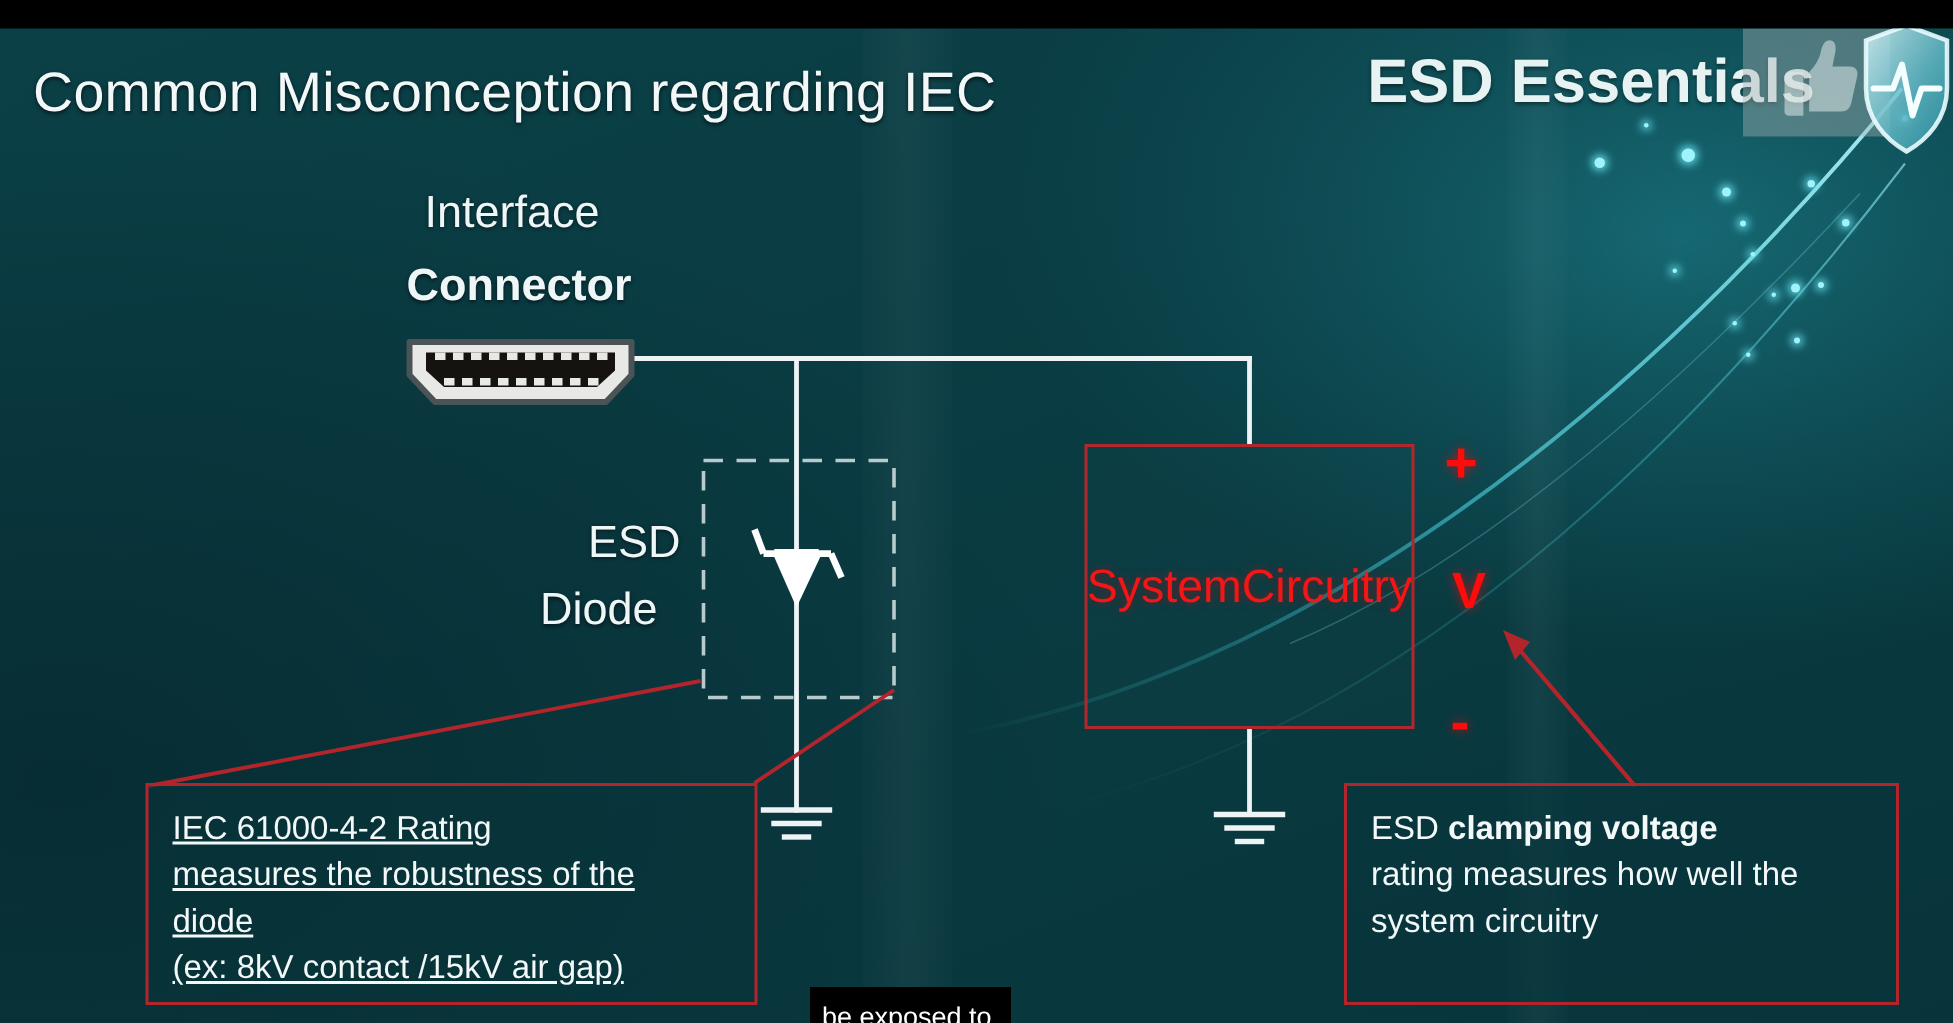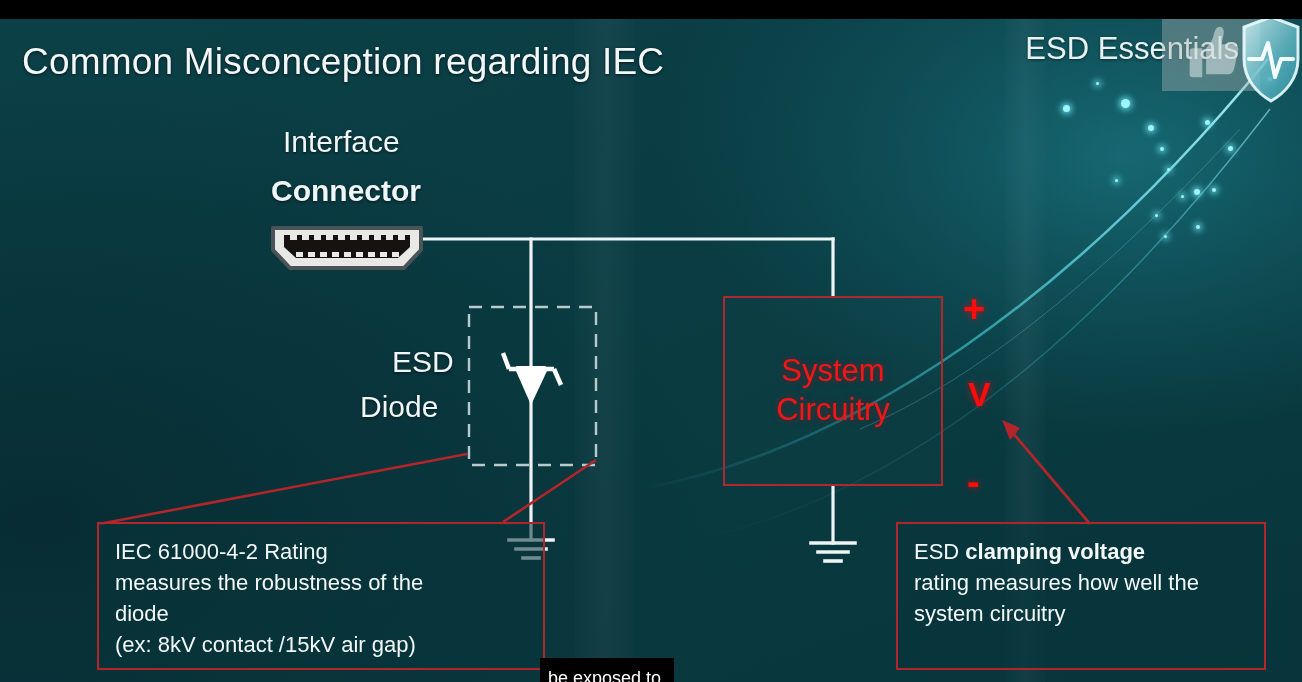--- a/index.html
+++ b/index.html
@@ -31,22 +31,22 @@
 
   
   .slide-title{
     position:absolute; left:22px; top:22px;
     font-size:37px; font-weight:400; color:#f2f7f8;
     letter-spacing:.2px;
     text-shadow:0 1px 3px rgba(0,0,0,.65);
     white-space:nowrap;
   }
   .brand{
-    position:absolute; right:63px; top:12px;
-    font-size:31px; color:#e7f2f3; font-weight:400;
+    position:absolute; right:92px; top:12px;
+    font-size:41px; color:#e7f2f3; font-weight:700;
     text-shadow:0 1px 3px rgba(0,0,0,.5);
     white-space:nowrap;
   }
   .overlay-panel{
     position:absolute; left:1162px; top:0; width:98px; height:72px;
     background:rgba(168,178,178,.42);
   }
   .thumb-icon{ position:absolute; left:1178px; top:2px; width:64px; height:62px; opacity:.72; }
   .shield-logo{ position:absolute; left:1240px; top:-4px; width:62px; height:92px; }
 
@@ -63,21 +63,21 @@
   
   .connector{ position:absolute; left:268px; top:205px; width:158px; height:48px; }
 
   
   .circuit{ position:absolute; inset:0; pointer-events:none; }
 
   
   .sysbox{
     position:absolute; left:723px; top:277px; width:220px; height:190px;
     border:2px solid #b0282c;
-    display:flex; flex-direction:column; align-items:center; justify-content:center;
+    display:flex; flex-direction:row; align-items:center; justify-content:center;
     background:rgba(255,255,255,.012);
   }
   .sysbox span{
     color:#f41616; font-size:31px; line-height:1.25;
     text-shadow:0 0 6px rgba(200,0,0,.5);
   }
 
   
   .pol{
     position:absolute; color:#ff0b0b; font-weight:700;
@@ -90,21 +90,21 @@
   
   .callout{
     position:absolute;
     border:2.5px solid #b3252a;
     background:rgba(8,52,58,.55);
     color:#f3f8f9;
     padding:12px 14px 10px 16px;
   }
   .callout p{ font-size:22px; line-height:31px; white-space:nowrap; }
   .callout b{ font-weight:700; }
-  .callout-left{ left:97px; top:503px; width:448px; height:148px; }
+  .callout-left{ left:97px; top:503px; width:408px; height:148px;text-decoration:underline; }
   .callout-right{ left:896px; top:503px; width:370px; height:148px; }
 
   
   .caption{
     position:absolute; left:540px; top:639px;
     background:#000; color:#fff;
     font-size:18px; line-height:36px;
     padding:2px 8px 4px 8px; white-space:nowrap;
   }
 

